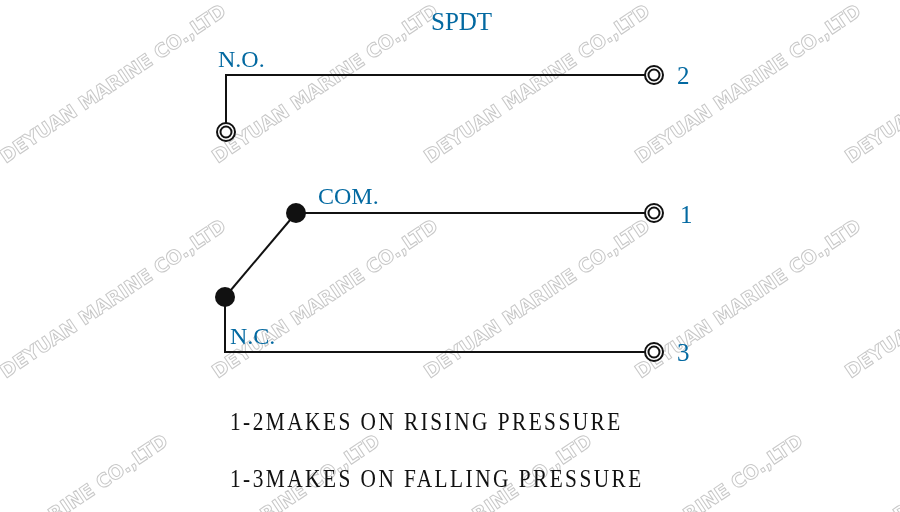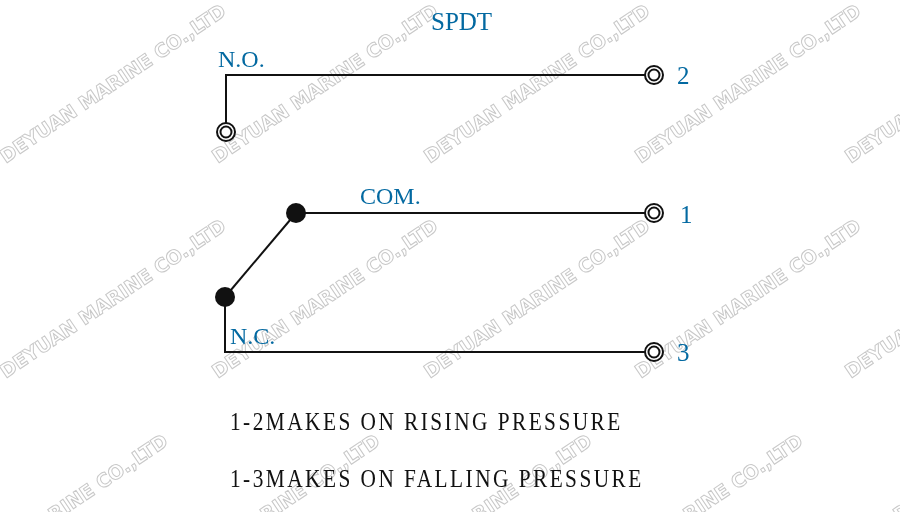--- a/index.html
+++ b/index.html
@@ -4,21 +4,21 @@
 <style>
   html, body { margin:0; padding:0; background:#ffffff; }
   body { width:900px; height:512px; position:relative; overflow:hidden; font-family:"Liberation Sans", sans-serif; }
   .wm-layer { position:absolute; left:0; top:0; width:900px; height:512px; pointer-events:none; }
   .wm { position:absolute; font-family:"DejaVu Sans", sans-serif; font-weight:bold; font-size:19px; letter-spacing:0px;
         color:#ffffff; -webkit-text-stroke:1px #c8c8c8; transform:rotate(-34deg); transform-origin:left bottom; white-space:nowrap; }
   svg.diagram { position:absolute; left:0; top:0; }
   .lbl { position:absolute; font-family:Liberation Serif, serif; color:#0369a1; white-space:nowrap; }
   .title { left:431px; top:8px; font-size:25px; }
   .no { left:218px; top:46px; font-size:24px; }
-  .com { left:318px; top:183px; font-size:24px;margin-left:42px; }
+  .com { left:318px; top:183px; font-size:24px; }
   .nc { left:230px; top:323px; font-size:24px; }
   .t2 { left:677px; top:62px; font-size:25px; }
   .t1 { left:680px; top:201px; font-size:25px; }
   .t3 { left:677px; top:339px; font-size:25px; }
   .note { position:absolute; font-family:"Liberation Serif", serif; font-size:26px; color:#111; white-space:nowrap;
           transform:scaleX(0.82); transform-origin:left top; letter-spacing:3px; }
   .note1 { left:230px; top:407px; }
   .note2 { left:230px; top:464px; }
 </style>
 </head>

